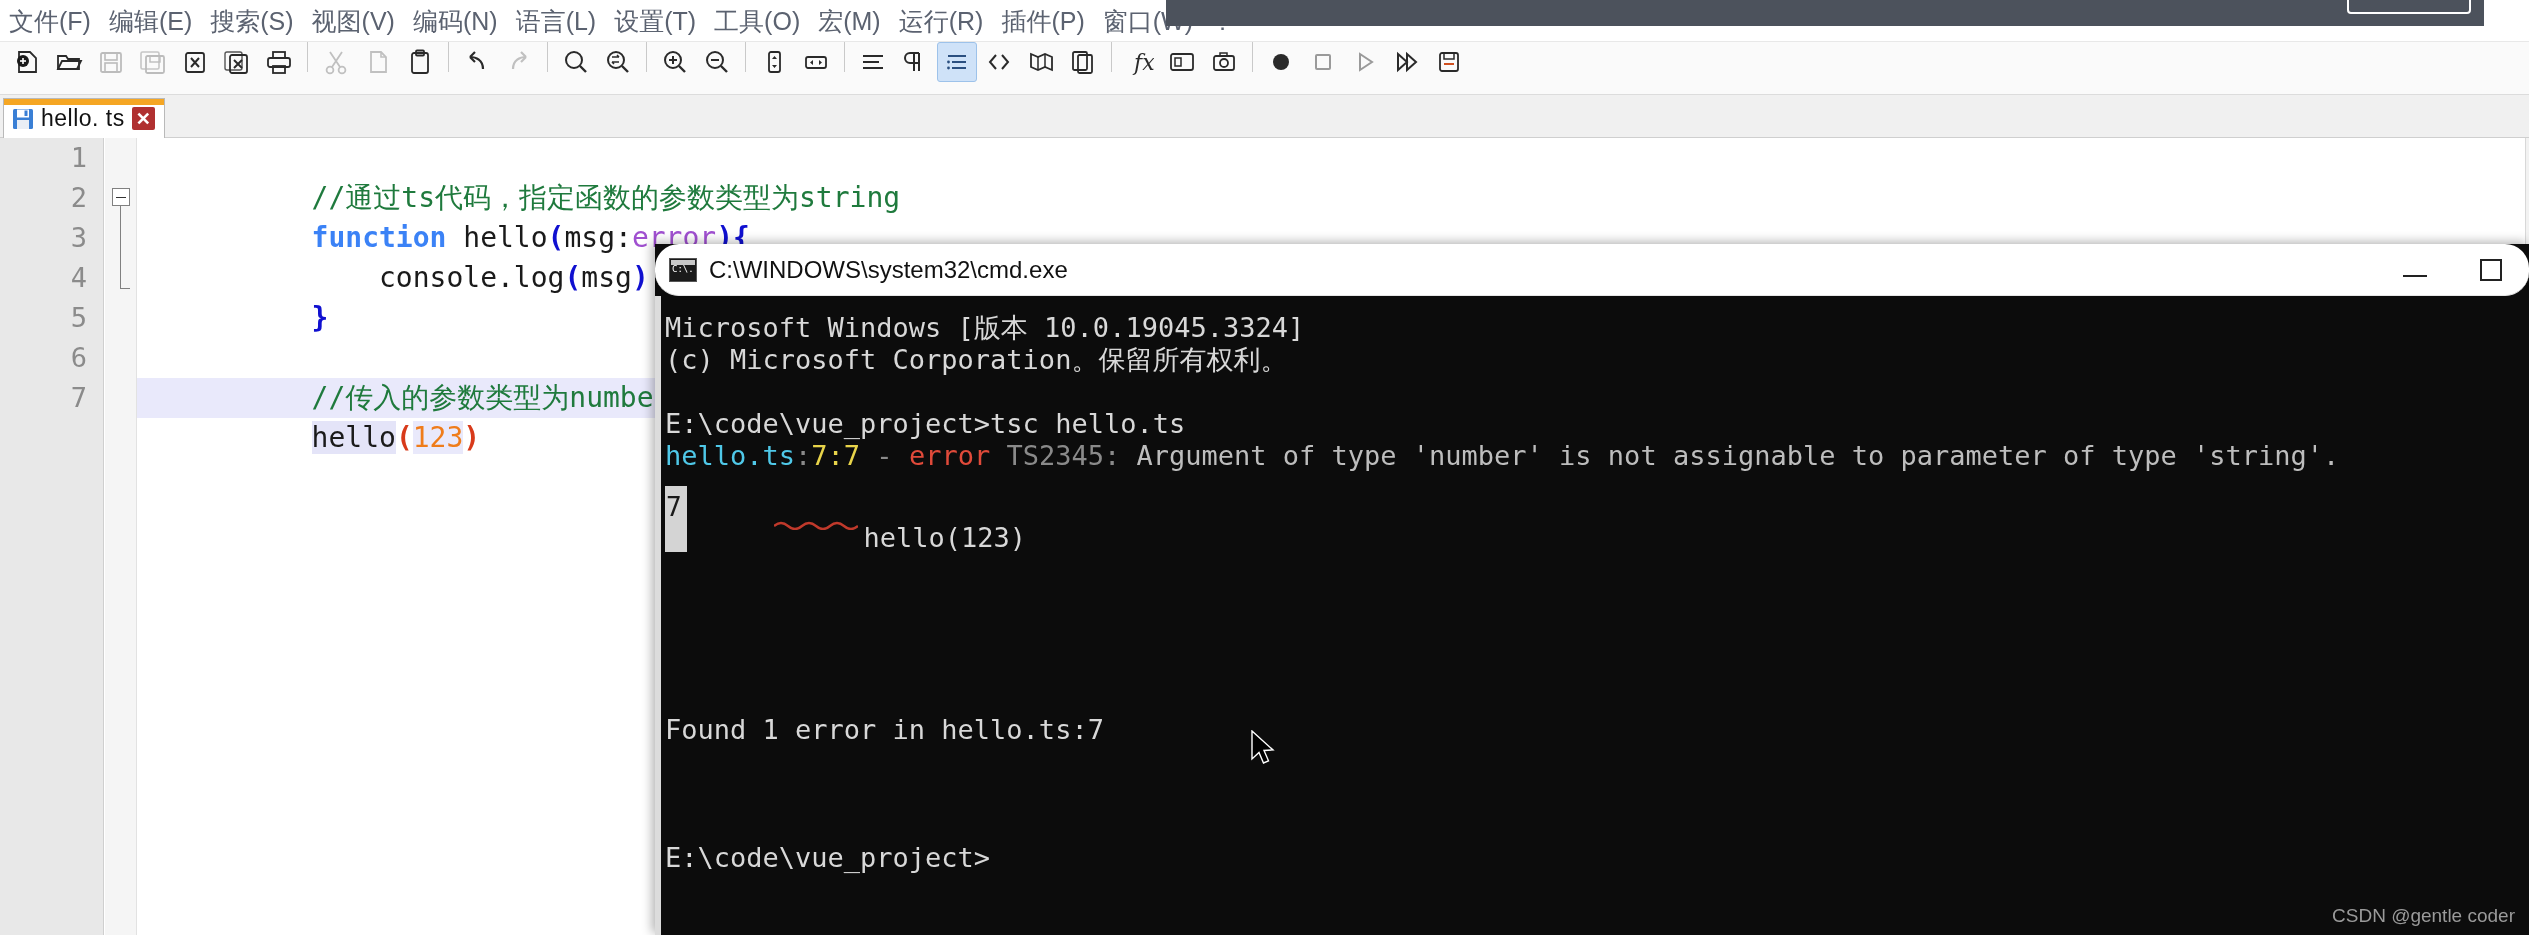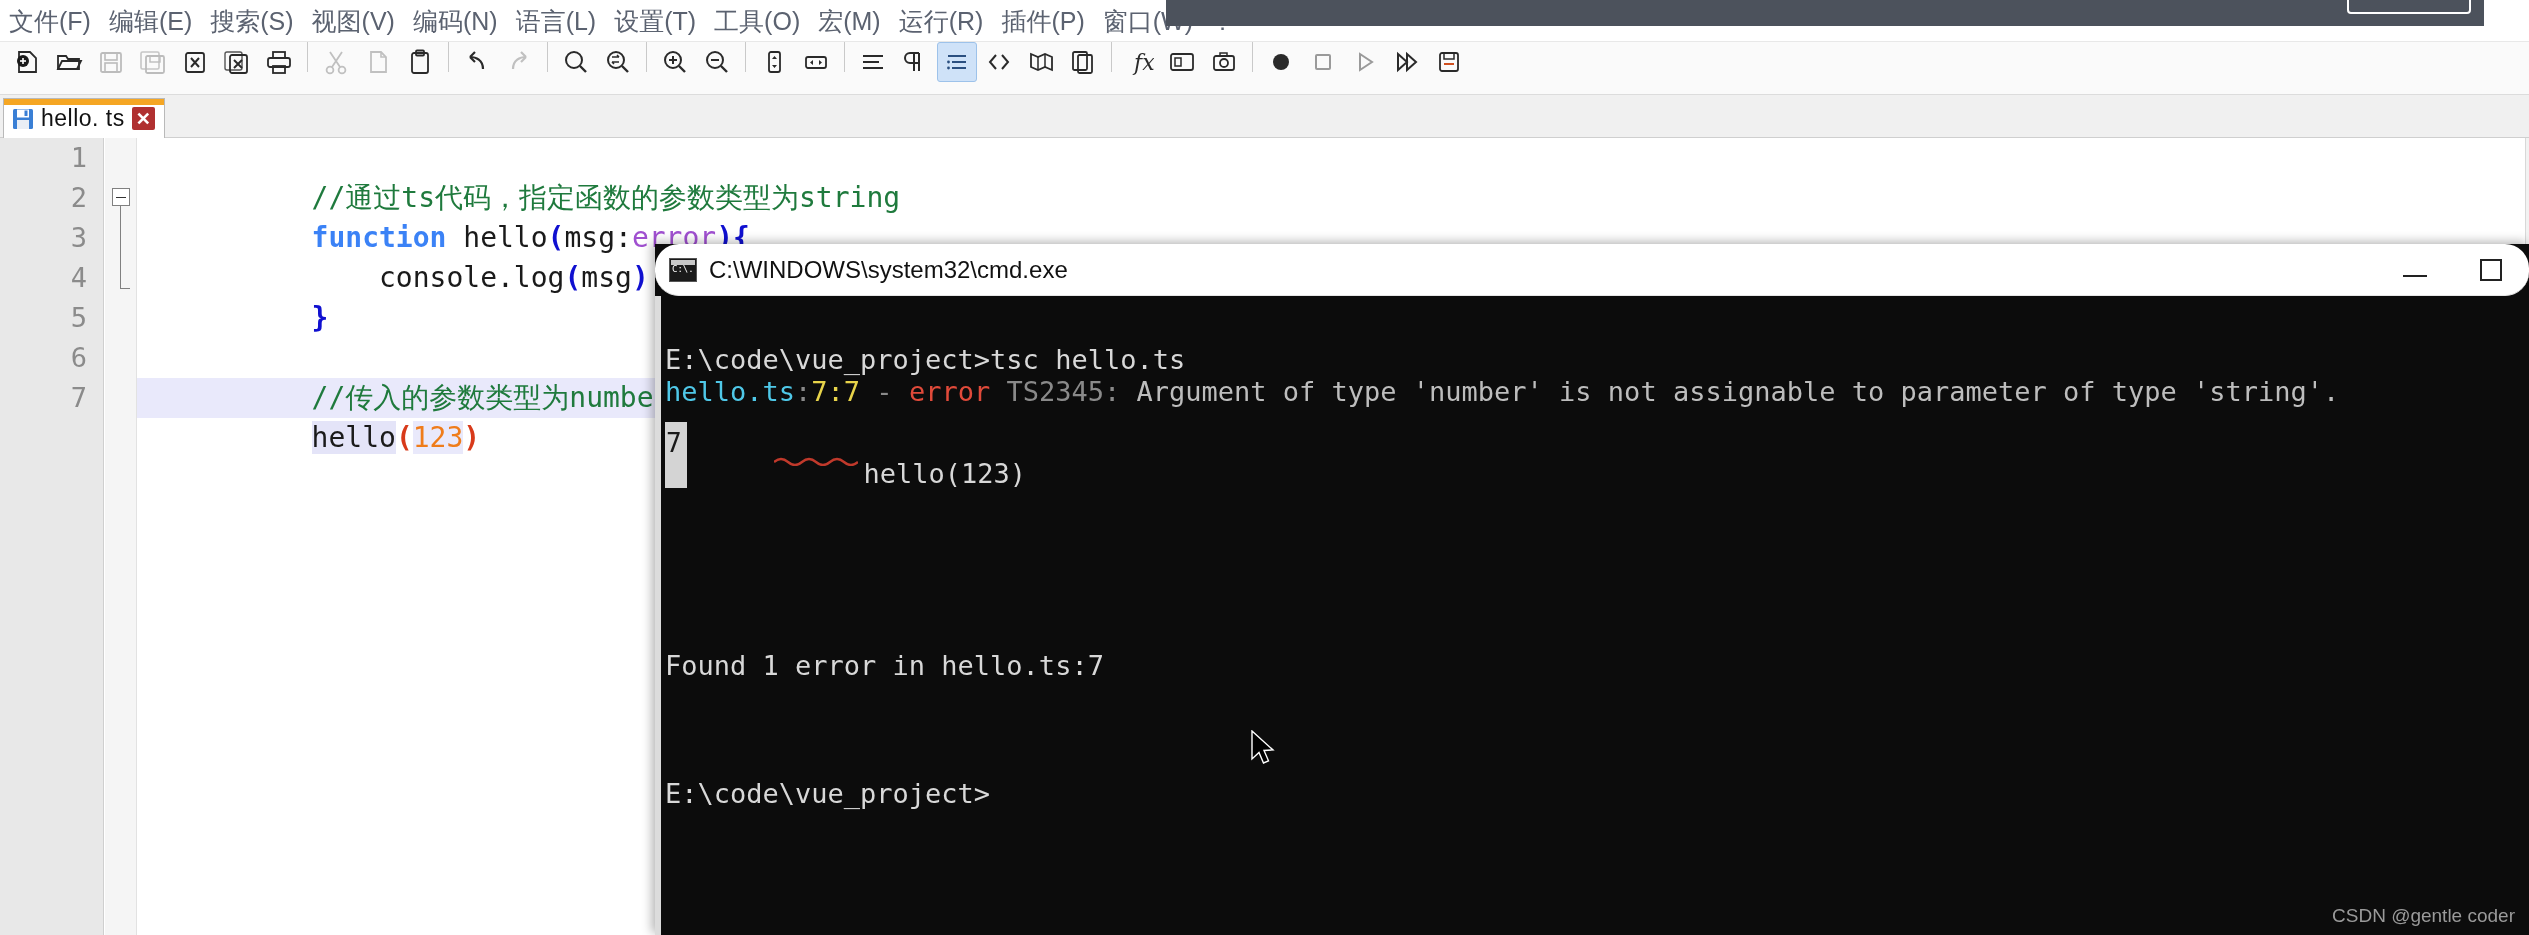--- a/index.html
+++ b/index.html
@@ -743,20 +743,22 @@
         </div>
         <div class="wc-btn">
           <div class="wc-max"></div>
         </div>
       </div>
     </div>
 
     <div class="cmd-body">
       <div class="cmd-leftedge"></div>
 
+      <div class="term-line t-white">Microsoft Windows [版本 10.0.19045.3324]</div>
+      <div class="term-line t-white">(c) Microsoft Corporation。保留所有权利。</div>
       <div class="term-blank"></div>
 
       <div class="term-line"><span class="t-white">E:\code\vue_project&gt;</span><span class="t-white">tsc hello.ts</span></div>
 
       <div class="term-line"><span class="t-cyan">hello.ts</span><span class="t-gray">:</span><span class="t-yellow">7:7</span><span class="t-gray"> - </span><span class="t-red">error</span><span class="t-gray"> TS2345:</span><span class="t-dim"> Argument of type 'number' is not assignable to parameter of type 'string'.</span></div>
 
       <div class="err-snippet">
         <div class="err-gutter"></div>
         <div class="err-gutter-num">7</div>
         <div class="err-code">

